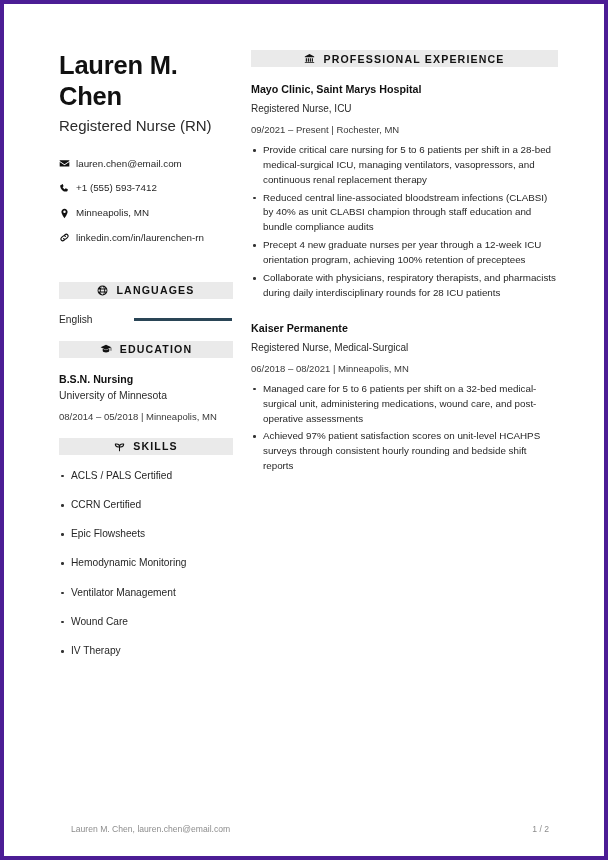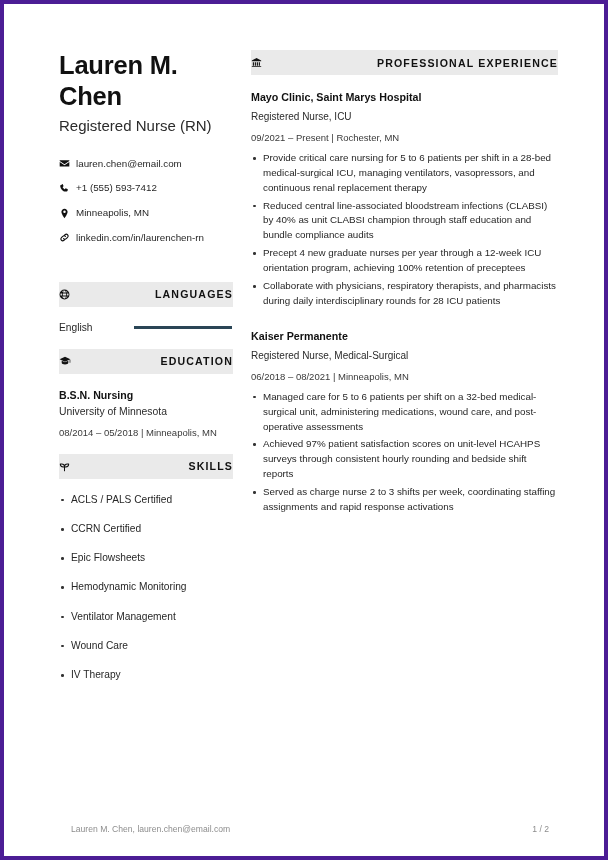--- a/index.html
+++ b/index.html
@@ -69,24 +69,24 @@
     flex: 0 0 17px;
     display: flex;
     align-items: center;
     color: #111111;
   }
   .contact-ico svg { display: block; }
   .contact-txt { line-height: 1.2; }
 
   .sec-header {
     background: #eaeaea;
-    height: 25px;
-    display: flex;
-    align-items: center;
-    justify-content: space-between;
+    height: 17px;
+    display: flex;
+    align-items: center;
+    justify-content: center;
     gap: 8px;
     margin-bottom: 15px;
   }
   .sec-header .sec-ico {
     display: flex;
     align-items: center;
     color: #111111;
   }
   .sec-header .sec-ico svg { display: block; }
   .sec-title {
@@ -355,21 +355,20 @@
               <li class="bullet">Collaborate with physicians, respiratory therapists, and pharmacists during daily interdisciplinary rounds for 28 ICU patients</li>
             </ul>
           </div>
           <div class="job">
             <div class="job-company">Kaiser Permanente</div>
             <div class="job-role">Registered Nurse, Medical-Surgical</div>
             <div class="job-meta">06/2018 – 08/2021 | Minneapolis, MN</div>
             <ul class="bullets">
               <li class="bullet">Managed care for 5 to 6 patients per shift on a 32-bed medical-surgical unit, administering medications, wound care, and post-operative assessments</li>
               <li class="bullet">Achieved 97% patient satisfaction scores on unit-level HCAHPS surveys through consistent hourly rounding and bedside shift reports</li>
-              <li class="bullet">Served as charge nurse 2 to 3 shifts per week, coordinating staffing assignments and rapid response activations</li>
             </ul>
           </div>
         </div>
 
     </div>
 
   </div>
 
   <div class="footer">
     <span>Lauren M. Chen, lauren.chen@email.com</span>

